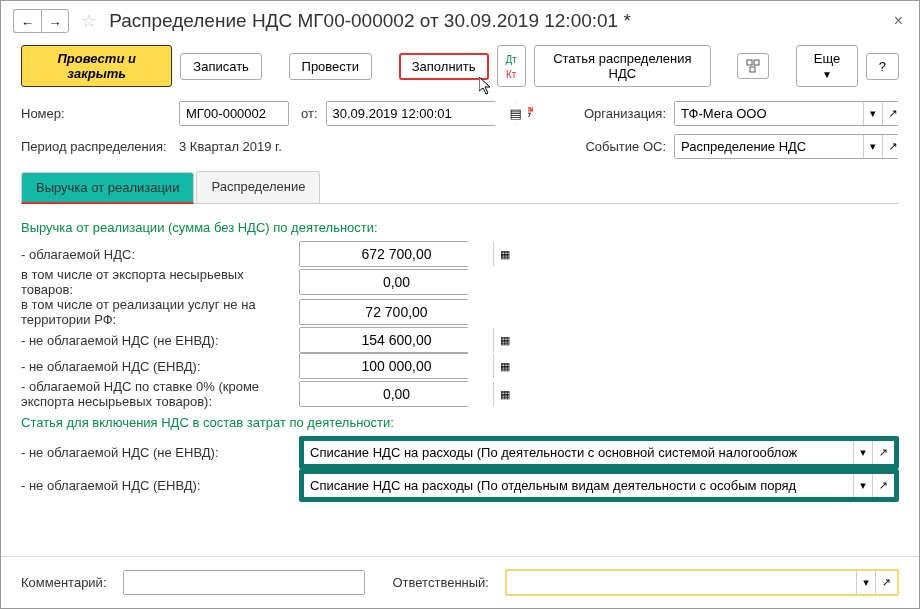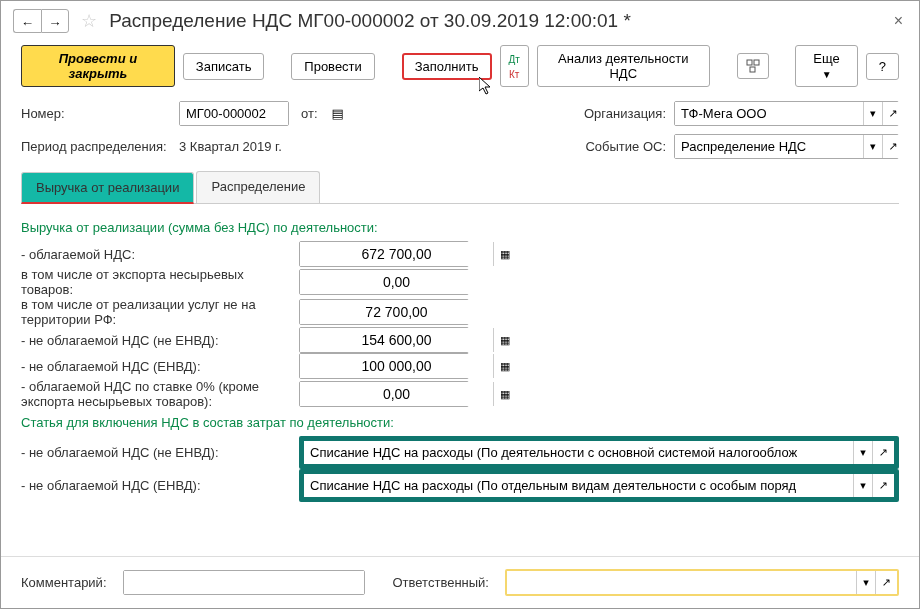--- a/index.html
+++ b/index.html
@@ -61,40 +61,44 @@
   </div>
 
   <div class="toolbar">
     <button class="btn btn-primary">Провести и закрыть</button>
     <button class="btn">Записать</button>
     <div class="spacer"></div>
     <button class="btn">Провести</button>
     <div class="spacer"></div>
     <button class="btn btn-highlighted">Заполнить</button>
     <button class="btn btn-icon"><span class="dtkt"><span class="dt">Дт</span><br><span class="kt">Кт</span></span></button>
-    <button class="btn">Анализ деятельности НДС</button>
+    <button class="btn">Статья распределения НДС</button>
     <div class="spacer"></div>
     <button class="btn btn-icon">
       <svg width="14" height="14" viewBox="0 0 14 14">
           <rect x="1" y="1" width="5" height="5" fill="none" stroke="#555"></rect>
           <rect x="8" y="1" width="5" height="5" fill="none" stroke="#555"></rect>
           <rect x="4" y="8" width="5" height="5" fill="none" stroke="#555"></rect>
         </svg>
     </button>
     <div class="spacer"></div>
     <button class="btn"><span>Еще</span> <span style="font-size:10px">▼</span></button>
     <button class="btn">?</button>
   </div>
 
   <div class="form-row">
     <span class="label">Номер:</span>
     <div class="input-group" style="width:110px">
       <input class="input" style="width: 100%;" value="МГ00-000002">
     </div>
     <span style="margin-left:4px">от:</span>
+    <div class="input-group" style="width:170px">
+      <input class="input" style="flex: 1 1 0%;" value="30.09.2019 12:00:01">
+      <button class="input-btn">📅</button>
+    </div>
     <button class="btn btn-icon" style="padding:3px 6px;border:none">▤</button>
     <div style="flex:1"></div>
     <span>Организация:</span>
     <div class="input-group" style="width:225px">
       <input class="input" style="flex: 1 1 0%;" value="ТФ-Мега ООО">
       <button class="input-btn">▾</button>
       <button class="input-btn">↗</button>
     </div>
   </div>
 

